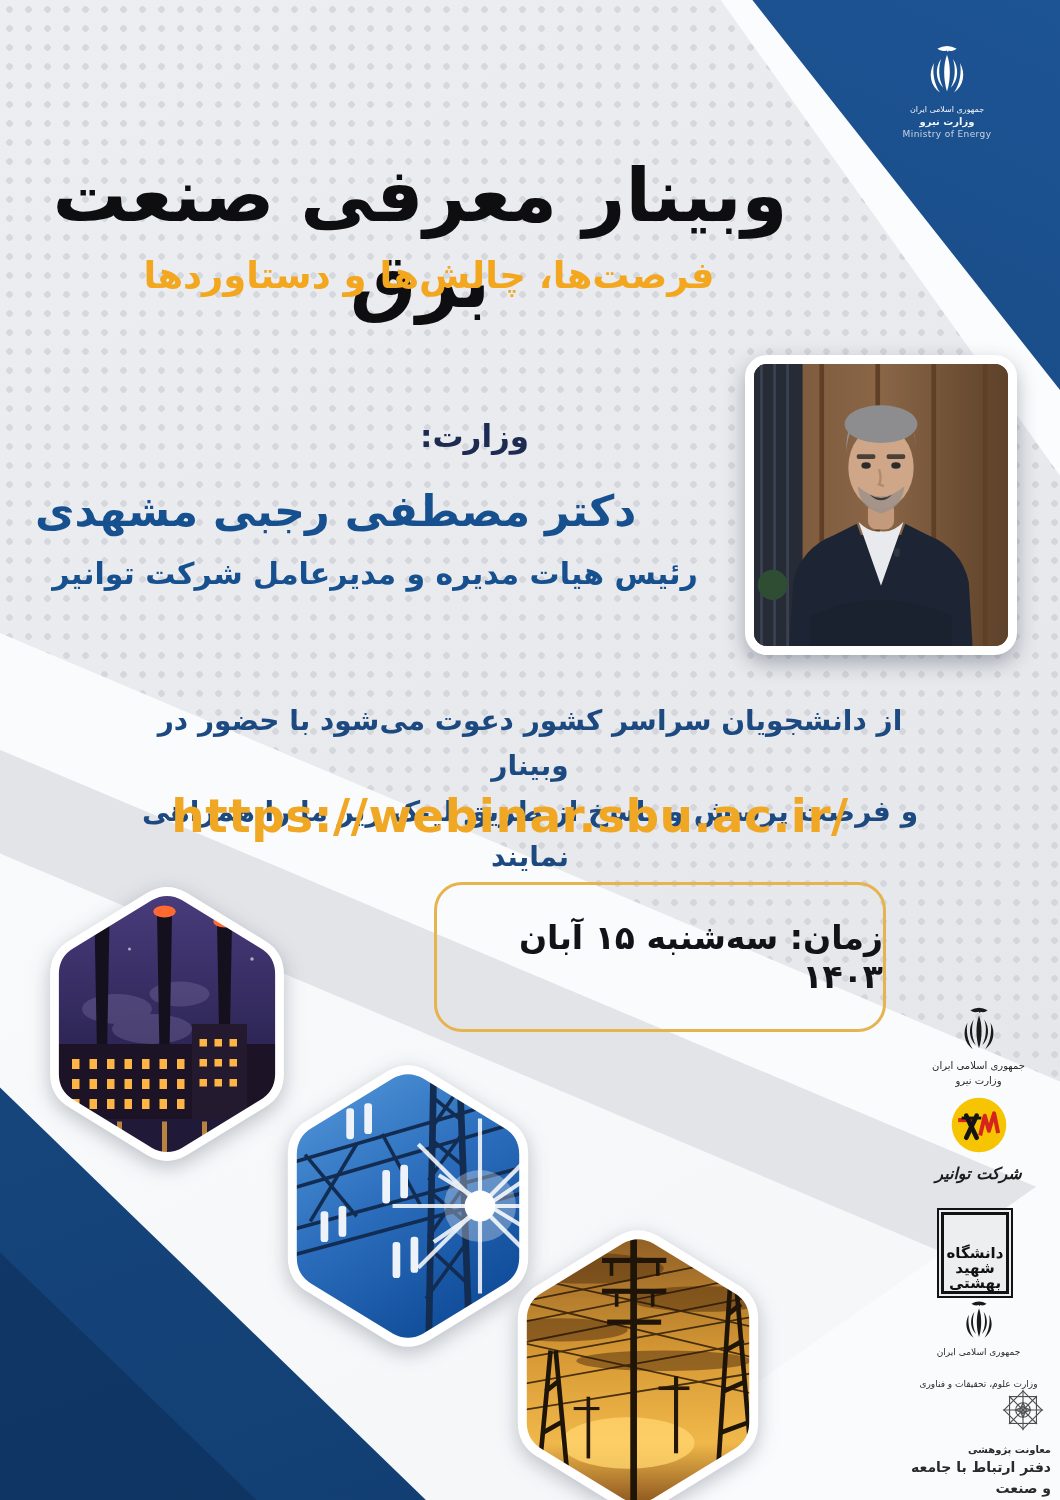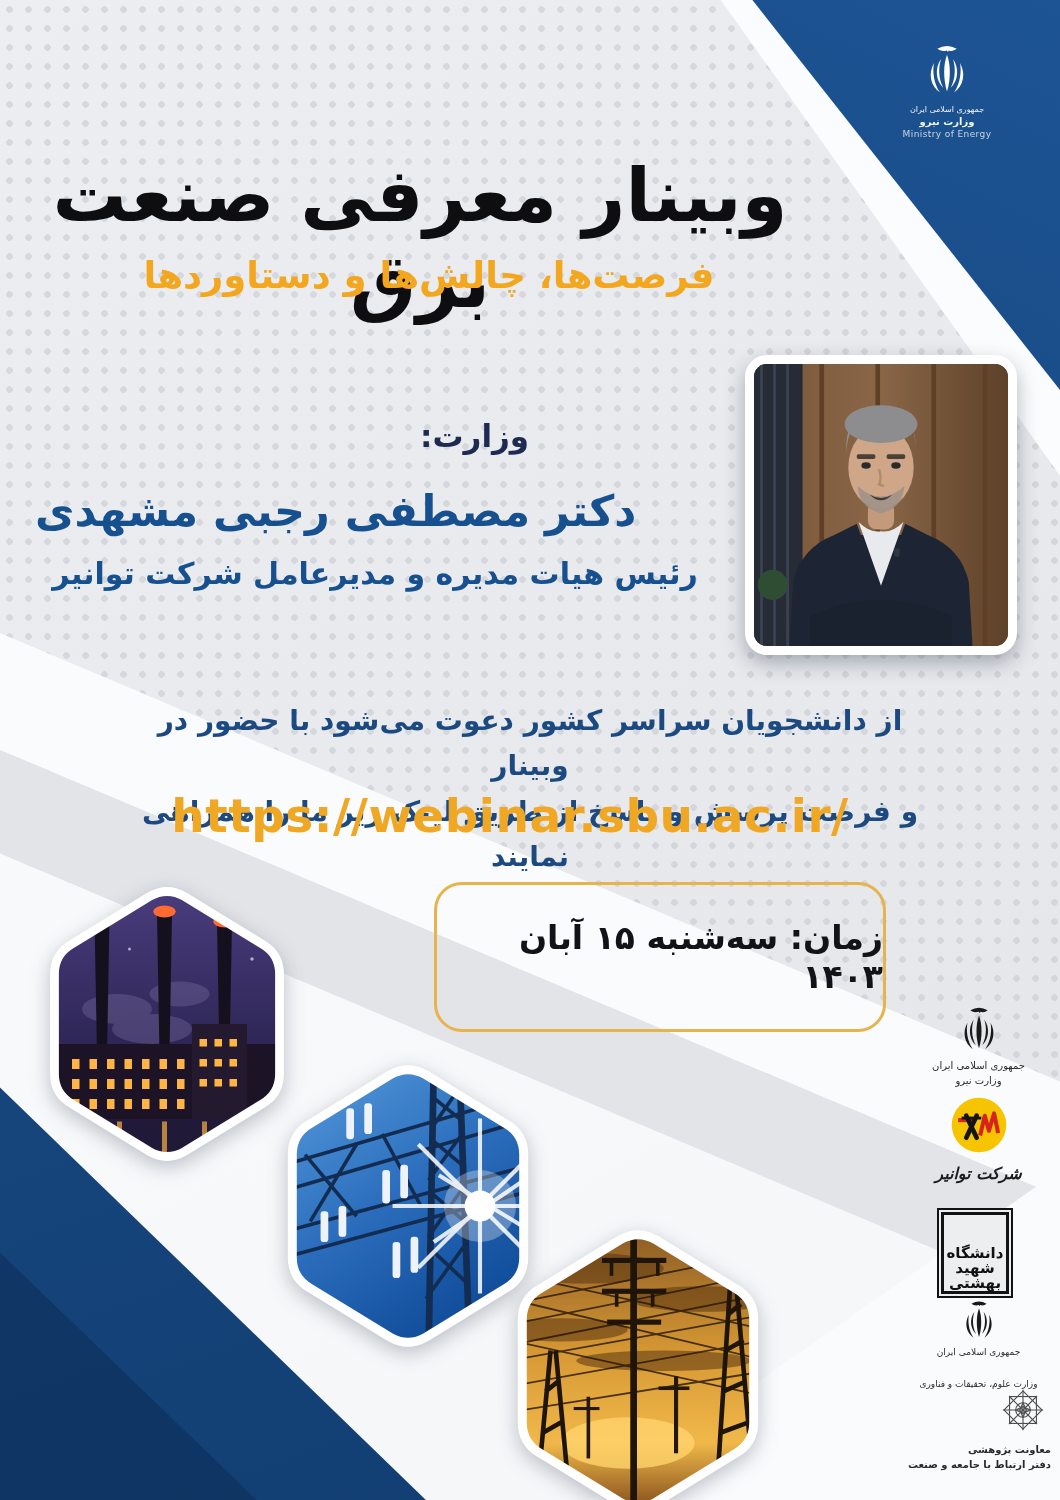--- a/index.html
+++ b/index.html
@@ -432,16 +432,16 @@
         <circle cx="50" cy="50" r="13"></circle>
         <path d="M50 37 L56 50 L50 63 L44 50 Z"></path>
         <path d="M37 50 L50 44 L63 50 L50 56 Z"></path>
         <line x1="50" y1="14" x2="50" y2="86"></line>
           <line x1="14" y1="50" x2="86" y2="50"></line>
         <line x1="25" y1="25" x2="75" y2="75"></line>
           <line x1="75" y1="25" x2="25" y2="75"></line>
       </g>
     </svg>
     <div class="cap" style="font-size:10px;font-weight:bold;">معاونت پژوهشی</div>
-    <div class="cap" style="font-size:10px;font-weight:bold;">دفتر ارتباط با جامعه و صنعت</div>
+    <div class="cap" style="font-size:14px;font-weight:bold;">دفتر ارتباط با جامعه و صنعت</div>
   </div>
 
 </div>
 
 </body></html>

